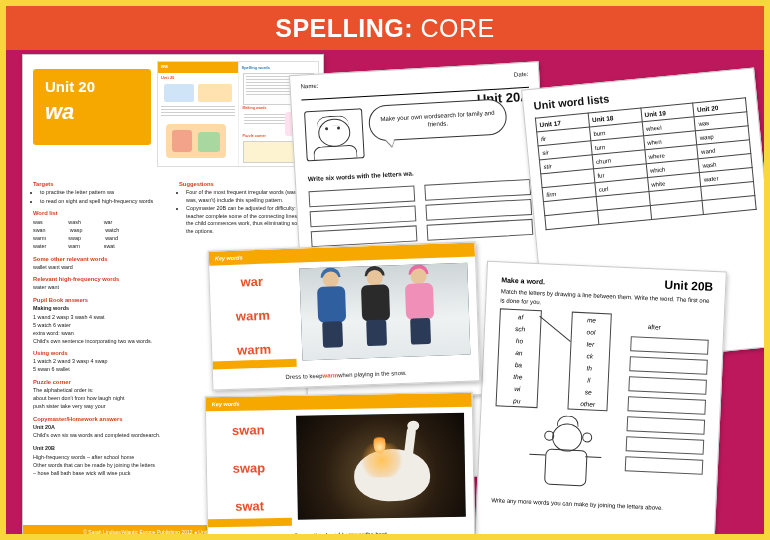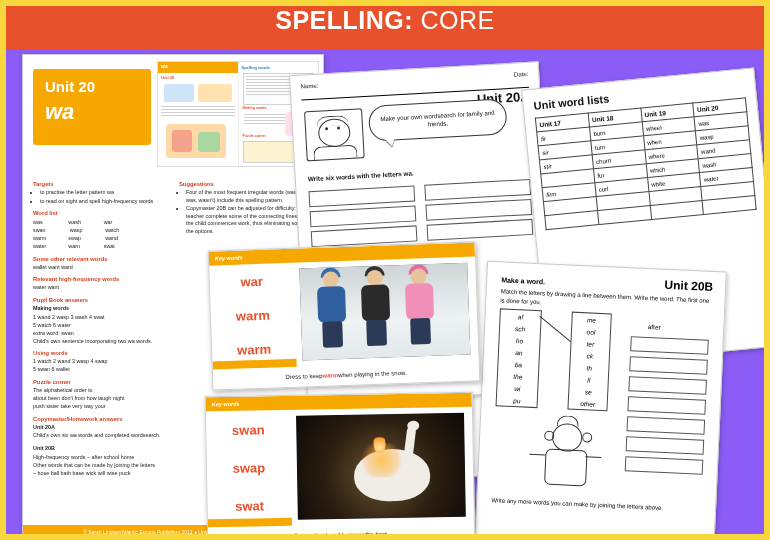--- a/index.html
+++ b/index.html
@@ -12,30 +12,30 @@
   
   .frame{
     position:absolute;inset:0;
     background:#f7d73c;
     box-sizing:border-box;
     border:6px solid #f7d73c;
   }
   .banner{
     position:absolute;top:0;left:0;right:0;height:44px;
     background:#e8512b;
-    display:flex;justify-content:center;
+    display:flex;align-items:center;justify-content:center;
   }
   .banner .title{
     color:#ffffff;font-size:25px;font-weight:bold;letter-spacing:.5px;
     font-family:"Liberation Sans", sans-serif;
   }
   .banner .title .light{font-weight:normal;}
   .stage{
     position:absolute;top:44px;left:0;right:0;bottom:0;
-    background:#8b5cf6;
+    background:#be185d;
     overflow:hidden;
     text-decoration:underline;
   }
 
   
   .sheet{
     position:absolute;background:#ffffff;
     border:1px solid #c9c9c9;
     box-shadow:1px 2px 4px rgba(0,0,0,.25);
     box-sizing:border-box;

